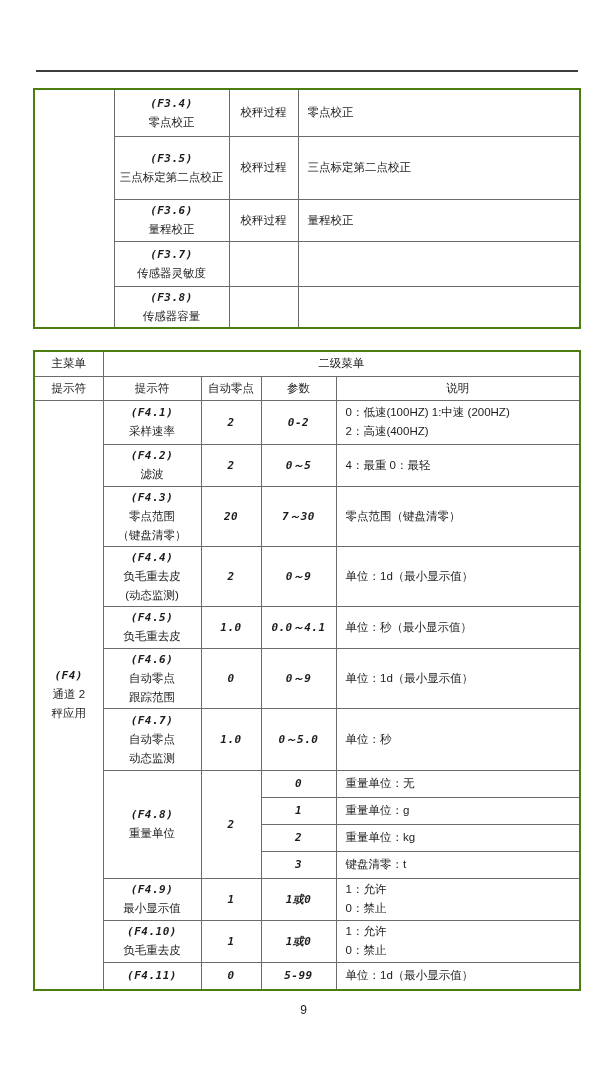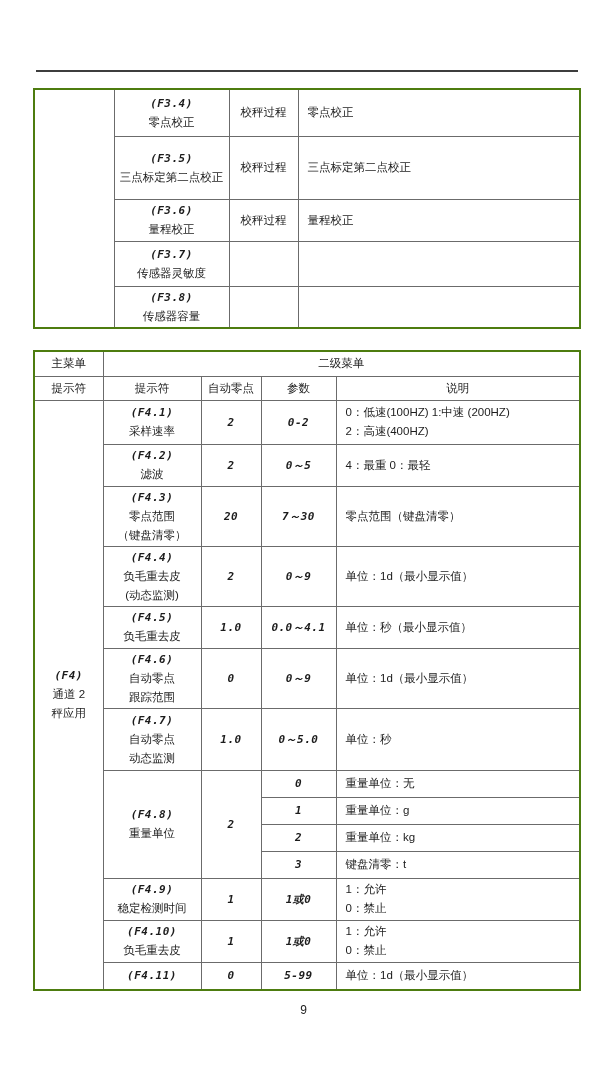--- a/index.html
+++ b/index.html
@@ -260,21 +260,21 @@
       <td class="desc">重量单位：kg</td>
     </tr>
     <tr style="height:27px">
       <td class="seg">3</td>
       <td class="desc">键盘清零：t</td>
     </tr>
 
     <tr style="height:42px">
       <td>
         <div class="line seg">(F4.9)</div>
-        <div class="line">稳定检测时间</div>
+        <div class="line">最小显示值</div>
       </td>
       <td class="seg">1</td>
       <td class="seg">1或0</td>
       <td class="desc">
         <div class="line">1：允许</div>
         <div class="line">0：禁止</div>
       </td>
     </tr>
 
     <tr style="height:42px">

